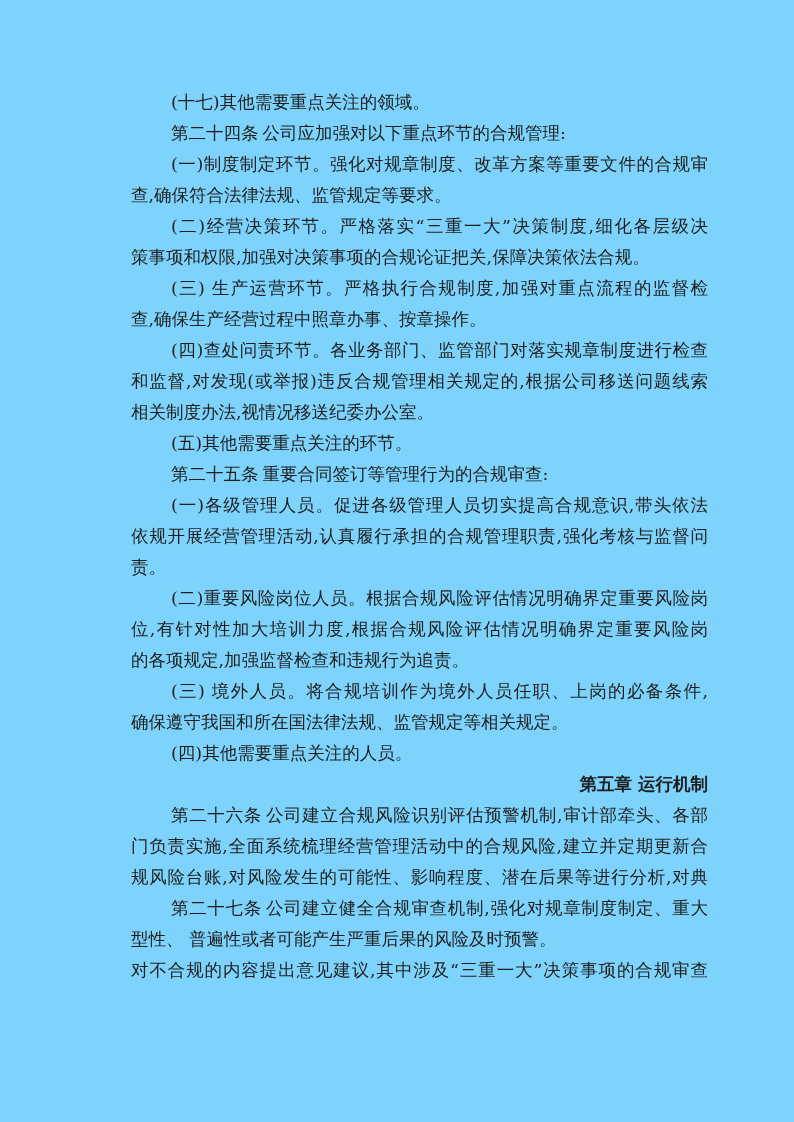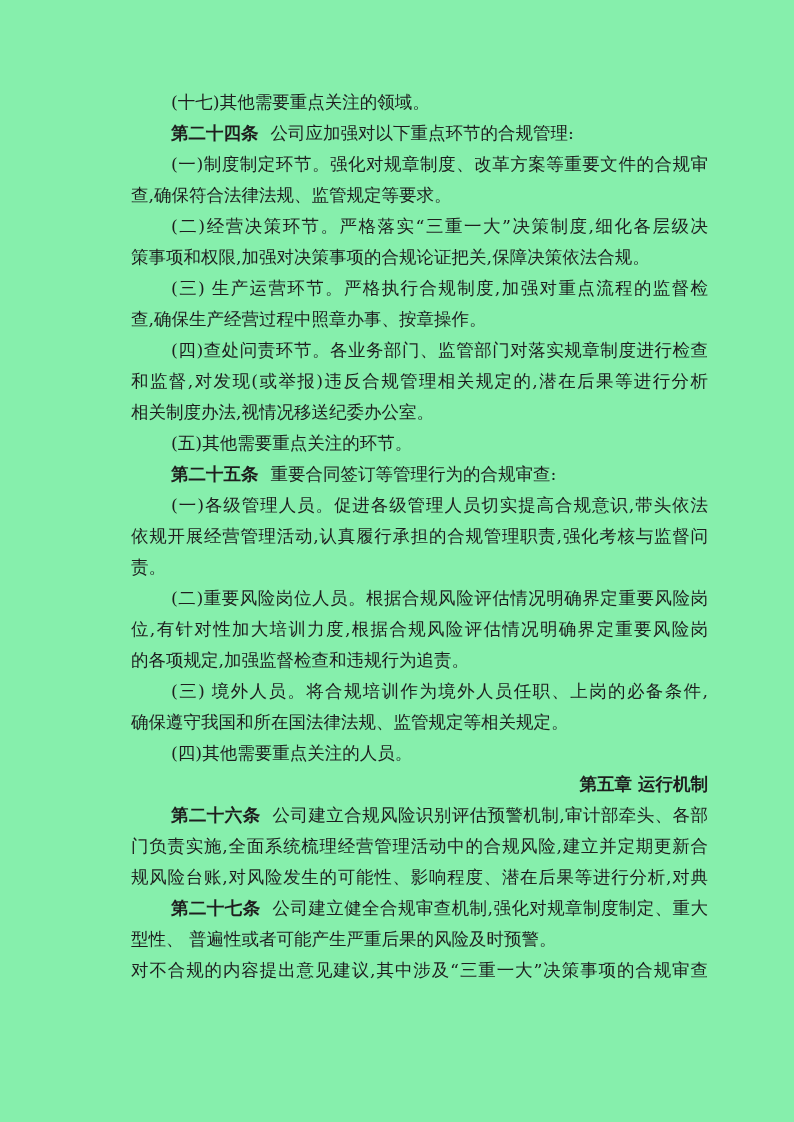--- a/index.html
+++ b/index.html
@@ -1,37 +1,37 @@
 <!DOCTYPE html>
 <html><head>
 <meta charset="utf-8">
 <style>
   html,body{margin:0;padding:0;background:#e9e9e9;}
   .page{
     position:relative;
     width:794px;height:1122px;
     margin:0 auto;
-    background:#86efac;
+    background:#7dd3fc;
     color:#1e1e1e;
     font-family:"DejaVu Serif","Liberation Serif",serif;
     font-size:17.5px;
     box-sizing:border-box;
     padding:87px 86px 0 131px;
     overflow:hidden;
   }
   .doc-body{width:577px;}
   .line{
     line-height:31px;
     white-space:nowrap;
     text-align:justify;
     text-align-last:left;
   }
   .line.full{text-align-last:justify;}
   .line.indent{text-indent:40px;}
-  .line b{font-weight:bold;margin-right:12px;}
+  .line b{font-weight:normal;margin-right:4px;}
   .chapter{
     line-height:31px;
     text-align:right;
     font-weight:bold;
     white-space:nowrap;
   }
 </style>
 </head>
 <body>
 
@@ -39,21 +39,21 @@
   <div class="doc-body">
       <div class="line indent">(十七)其他需要重点关注的领域。</div>
       <div class="line indent"><b>第二十四条</b><span>公司应加强对以下重点环节的合规管理:</span></div>
       <div class="line indent full">(一)制度制定环节。强化对规章制度、改革方案等重要文件的合规审</div>
       <div class="line">查,确保符合法律法规、监管规定等要求。</div>
       <div class="line indent full">(二)经营决策环节。严格落实“三重一大”决策制度,细化各层级决</div>
       <div class="line">策事项和权限,加强对决策事项的合规论证把关,保障决策依法合规。</div>
       <div class="line indent full">(三) 生产运营环节。严格执行合规制度,加强对重点流程的监督检</div>
       <div class="line">查,确保生产经营过程中照章办事、按章操作。</div>
       <div class="line indent full">(四)查处问责环节。各业务部门、监管部门对落实规章制度进行检查</div>
-      <div class="line full">和监督,对发现(或举报)违反合规管理相关规定的,潜在后果等进行分析</div>
+      <div class="line full">和监督,对发现(或举报)违反合规管理相关规定的,根据公司移送问题线索</div>
       <div class="line">相关制度办法,视情况移送纪委办公室。</div>
       <div class="line indent">(五)其他需要重点关注的环节。</div>
       <div class="line indent"><b>第二十五条</b><span>重要合同签订等管理行为的合规审查:</span></div>
       <div class="line indent full">(一)各级管理人员。促进各级管理人员切实提高合规意识,带头依法</div>
       <div class="line full">依规开展经营管理活动,认真履行承担的合规管理职责,强化考核与监督问</div>
       <div class="line">责。</div>
       <div class="line indent full">(二)重要风险岗位人员。根据合规风险评估情况明确界定重要风险岗</div>
       <div class="line full">位,有针对性加大培训力度,根据合规风险评估情况明确界定重要风险岗</div>
       <div class="line">的各项规定,加强监督检查和违规行为追责。</div>
       <div class="line indent full">(三) 境外人员。将合规培训作为境外人员任职、上岗的必备条件,</div>

